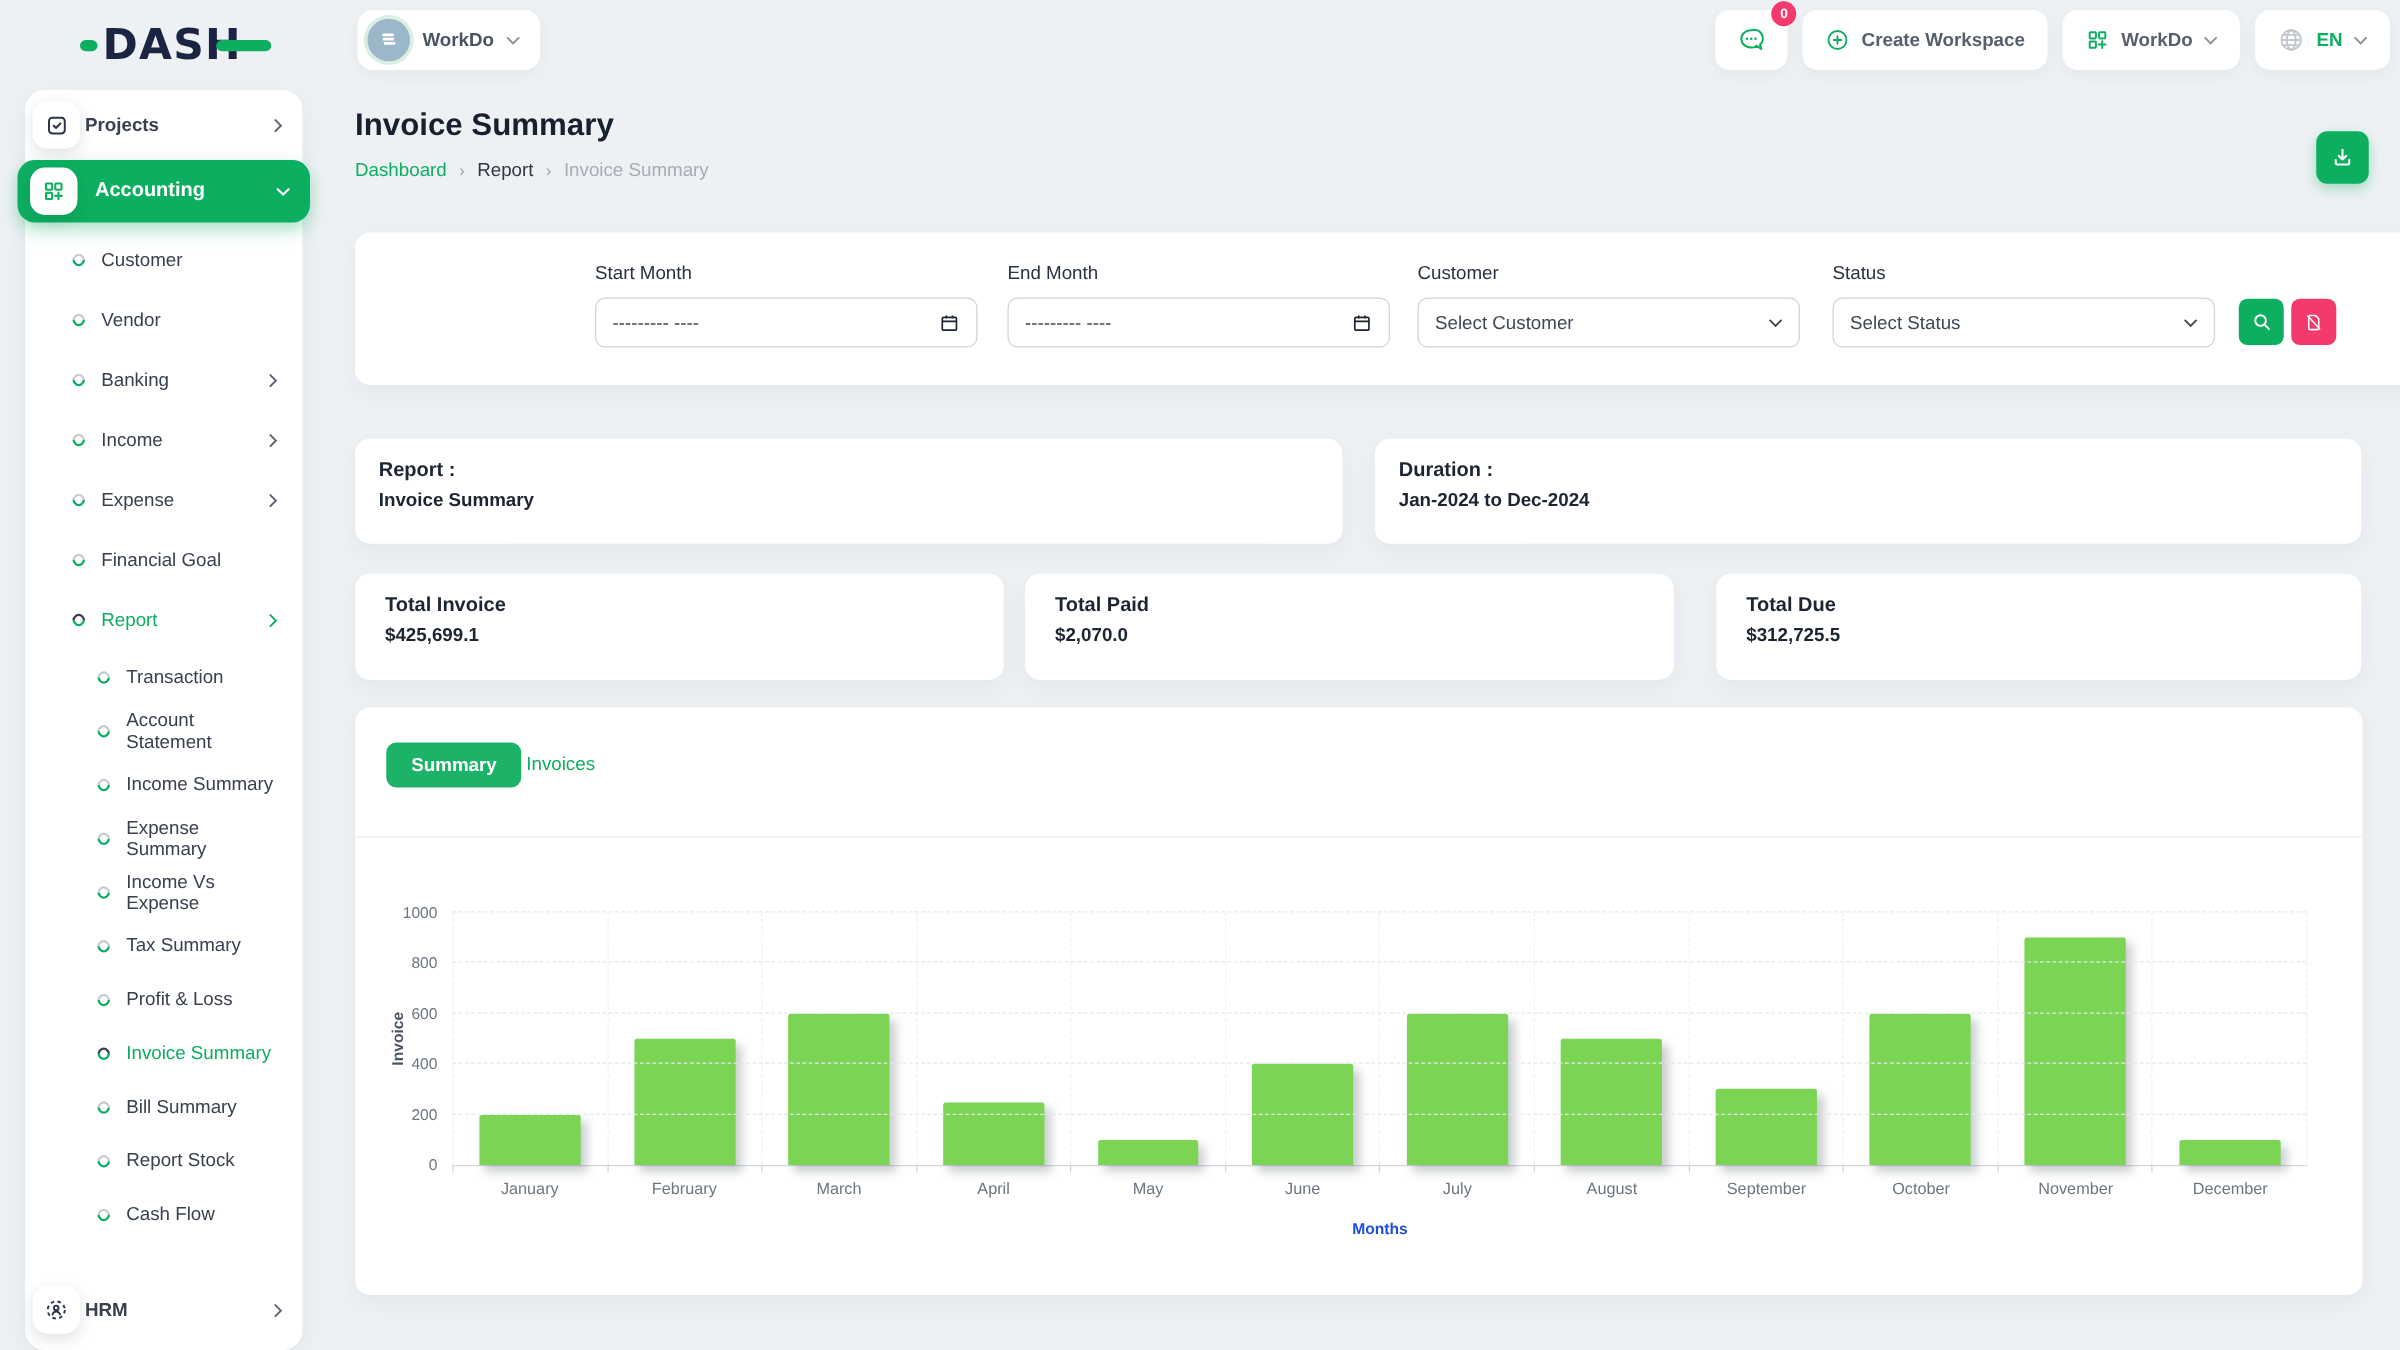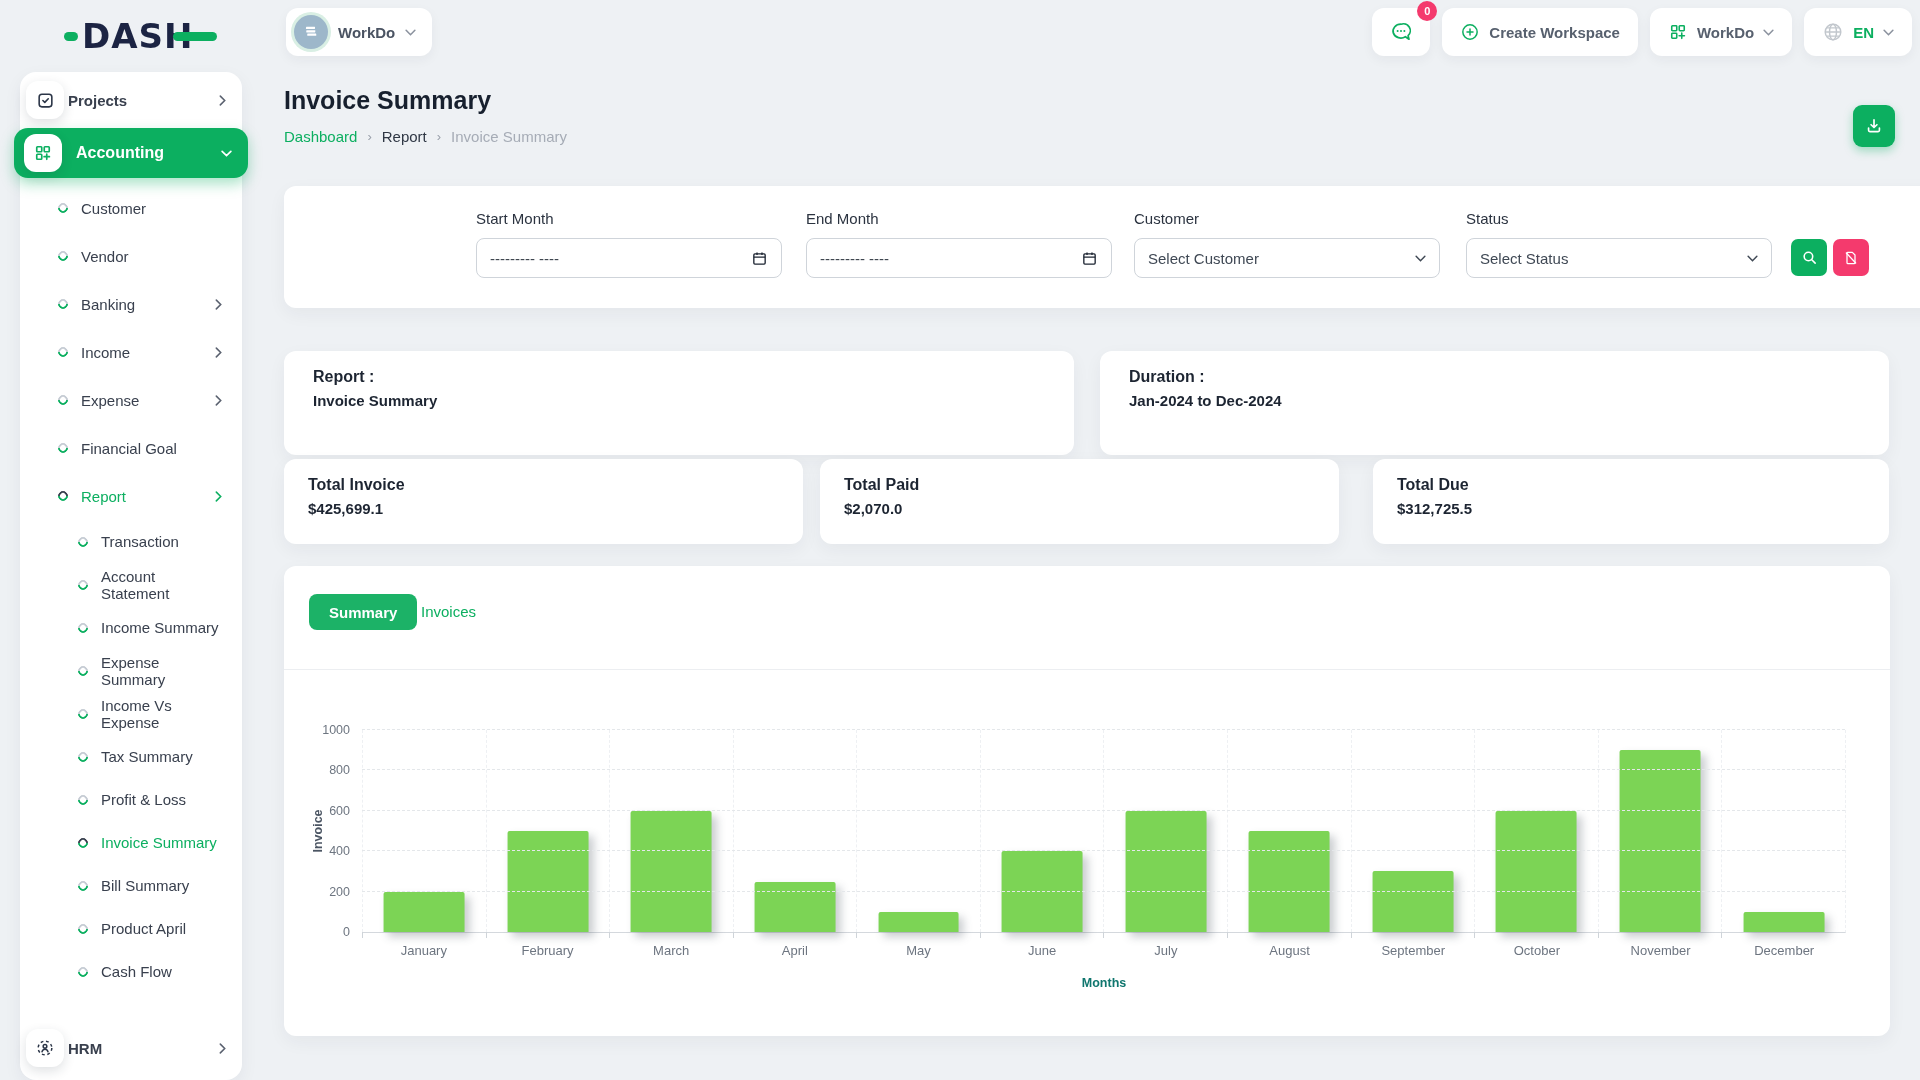--- a/index.html
+++ b/index.html
@@ -50,21 +50,21 @@
   
   .card { position:absolute; background:#fff; border-radius:12px; box-shadow:0 6px 18px rgba(30,40,60,.05); }
   .filter-card { left:284px; top:186px; width:1748px; height:122px; }
   .f-label { position:absolute; font-size:15px; color:#2b3340; top:24px; }
   .f-input { position:absolute; top:52px; width:306px; height:40px; border:1px solid #cfd4da; border-radius:8px; display:flex; align-items:center; justify-content:space-between; padding:0 13px; font-size:15px; color:#3f4750; cursor:text; background:#fff; }
   .f-select { position:absolute; top:52px; width:306px; height:40px; border:1px solid #cfd4da; border-radius:8px; display:flex; align-items:center; justify-content:space-between; padding:0 13px; font-size:15px; color:#3f4854; cursor:pointer; background:#fff; }
   .sq-btn { position:absolute; top:53px; width:36px; height:37px; border-radius:7px; display:flex; align-items:center; justify-content:center; cursor:pointer; border:none; }
   .sq-green { left:1507px; background:#0caf60; }
   .sq-pink { left:1549px; background:#f43a6d; }
 
-  .info-card { height:104px; top:351px; padding:17px 29px; }
+  .info-card { height:84px; top:351px; padding:17px 19px; }
   .report-card { left:284px; width:790px; }
   .duration-card { left:1100px; width:789px; }
   .info-title { font-size:16px; font-weight:700; color:#1d2532; }
   .info-value { font-size:15px; font-weight:600; color:#1d2532; margin-top:6px; }
 
   .total-card { top:459px; height:85px; padding:17px 24px; }
   .tc-label { font-size:16px; font-weight:700; color:#1d2532; }
   .tc-value { font-size:15px; font-weight:700; color:#1d2532; margin-top:6px; }
 
   
@@ -74,21 +74,21 @@
   .tab-divider { position:absolute; left:0; top:103px; width:100%; height:1px; background:#eceef1; }
 
   .plot { position:absolute; left:78px; right:44px; top:164px; height:203px; display:flex; border-bottom:1px solid #d4d8dd; border-right:1px dashed #eef0f3; }
   .gridline { position:absolute; left:0; right:0; height:0; border-top:1px dashed #e4e7ea; pointer-events:none; }
   .ytick { position:absolute; right:calc(100% + 12px); transform:translateY(50%); font-size:12.5px; color:#6d7580; }
   .slot { flex:1; position:relative; border-left:1px dashed #eef0f3; }
   .slot::after { content:''; position:absolute; bottom:-6px; left:-1px; width:1px; height:6px; background:#cfd4d9; }
   .bar { position:absolute; bottom:0; left:50%; transform:translateX(-50%); width:66%; border-radius:2px 2px 0 0; box-shadow:5px 5px 8px rgba(70,80,90,.28); }
   .xlabels { position:absolute; left:78px; right:44px; top:377px; display:flex; }
   .xtick { flex:1; text-align:center; font-size:13px; color:#6d7580; }
-  .months-label { position:absolute; left:78px; right:44px; top:410px; text-align:center; font-size:12.5px; font-weight:700; color:#0f766e; }
+  .months-label { position:absolute; left:78px; right:44px; top:410px; text-align:center; font-size:12.5px; font-weight:700; color:#1d4ed8; }
   .ylabel { position:absolute; left:34px; top:265px; transform:translate(-50%,-50%) rotate(-90deg); font-size:12.5px; font-weight:700; color:#4b5563; white-space:nowrap; }
 </style>
 </head>
 <body>
 
 <div class="topbar">
   <div class="logo">
     <span class="dash-pre"></span>
     <span class="logo-text">DASH</span>
     <span class="dash-post"></span>
@@ -266,21 +266,21 @@
   <div class="nav2">
     <span class="bullet active"></span>
     <span class="nav-label green">Invoice Summary</span>
   </div>
   <div class="nav2">
     <span class="bullet"></span>
     <span class="nav-label">Bill Summary</span>
   </div>
   <div class="nav2">
     <span class="bullet"></span>
-    <span class="nav-label">Product April</span>
+    <span class="nav-label">Report Stock</span>
   </div>
   <div class="nav2">
     <span class="bullet"></span>
     <span class="nav-label">Cash Flow</span>
   </div>
 
   <div class="nav-top hrm-row">
     <span class="icon-box">
       <svg width="20" height="20" viewBox="0 0 24 24">
         <g fill="none" stroke="#2b3547" stroke-width="1.8">

